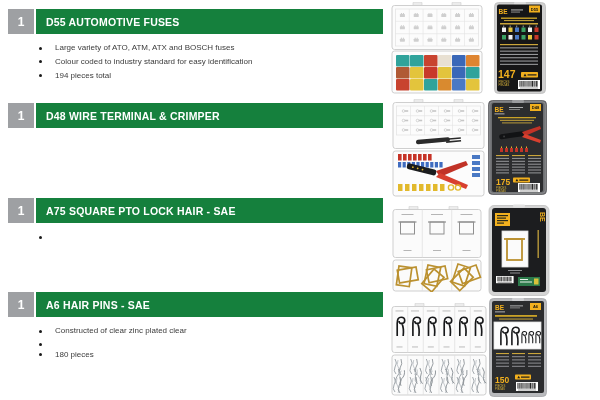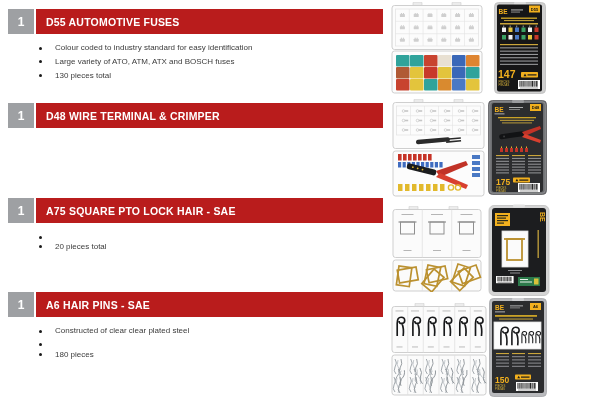--- a/index.html
+++ b/index.html
@@ -2,21 +2,21 @@
 <html><head>
 <meta charset="utf-8">
 <style>
   html,body{margin:0;padding:0;background:#fff;}
   .page{position:relative;width:600px;height:400px;background:#ffffff;overflow:hidden;
         font-family:"Liberation Sans",sans-serif;}
   .product{position:absolute;left:8px;width:375px;}
   .hdr{display:flex;height:25px;}
   .numbox{width:26px;height:25px;background:#9EA0A3;color:#fff;font-weight:bold;
           font-size:12px;display:flex;align-items:center;justify-content:center;flex:0 0 26px;}
-  .bar{flex:1;margin-left:2px;background:#b91c1c;color:#fff;display:flex;align-items:center;
+  .bar{flex:1;margin-left:2px;background:#15803d;color:#fff;display:flex;align-items:center;
        padding-left:10px;font-weight:bold;font-size:10.5px;letter-spacing:.2px;}
   .bullets{list-style:none;margin:9px 0 0 0;padding:0 0 0 31px;}
   .bullets li{display:flex;align-items:flex-start;margin-bottom:3.2px;}
   .dot{width:3px;height:3px;border-radius:50%;background:#1a1a1a;margin:3.5px 13px 0 0;flex:0 0 3px;}
   .btxt{font-size:8px;color:#3b3b3b;line-height:1.35;}
   .photo{position:absolute;}
   svg text{font-family:"Liberation Sans",sans-serif;}
 </style>
 </head>
 <body>
@@ -75,29 +75,29 @@
       <div class="numbox">
           <span>1</span>
         </div>
       <div class="bar">
           <span>D55 AUTOMOTIVE FUSES</span>
         </div>
     </div>
     <ul class="bullets">
       <li>
           <span class="dot"></span>
+          <span class="btxt">Large variety of ATO, ATM, ATX and BOSCH fuses</span>
+        </li>
+      <li>
+          <span class="dot"></span>
           <span class="btxt">Colour coded to industry standard for easy identification</span>
         </li>
       <li>
           <span class="dot"></span>
-          <span class="btxt">Large variety of ATO, ATM, ATX and BOSCH fuses</span>
-        </li>
-      <li>
-          <span class="dot"></span>
-          <span class="btxt">130 pieces total</span>
+          <span class="btxt">194 pieces total</span>
         </li>
     </ul>
   </section>
 
   <section class="product" style="top:103px">
     <div class="hdr">
       <div class="numbox">
           <span>1</span>
         </div>
       <div class="bar">
@@ -114,40 +114,36 @@
           <span>1</span>
         </div>
       <div class="bar">
           <span>A75 SQUARE PTO LOCK HAIR - SAE</span>
         </div>
     </div>
     <ul class="bullets">
       <li>
           <span class="dot"></span>
         </li>
-      <li>
-          <span class="dot"></span>
-          <span class="btxt">20 pieces total</span>
-        </li>
     </ul>
   </section>
 
   <section class="product" style="top:292px">
     <div class="hdr">
       <div class="numbox">
           <span>1</span>
         </div>
       <div class="bar">
           <span>A6 HAIR PINS - SAE</span>
         </div>
     </div>
     <ul class="bullets">
       <li>
           <span class="dot"></span>
-          <span class="btxt">Constructed of clear clear plated steel</span>
+          <span class="btxt">Constructed of clear zinc plated clear</span>
         </li>
       <li>
           <span class="dot"></span>
         </li>
       <li>
           <span class="dot"></span>
           <span class="btxt">180 pieces</span>
         </li>
     </ul>
   </section>

